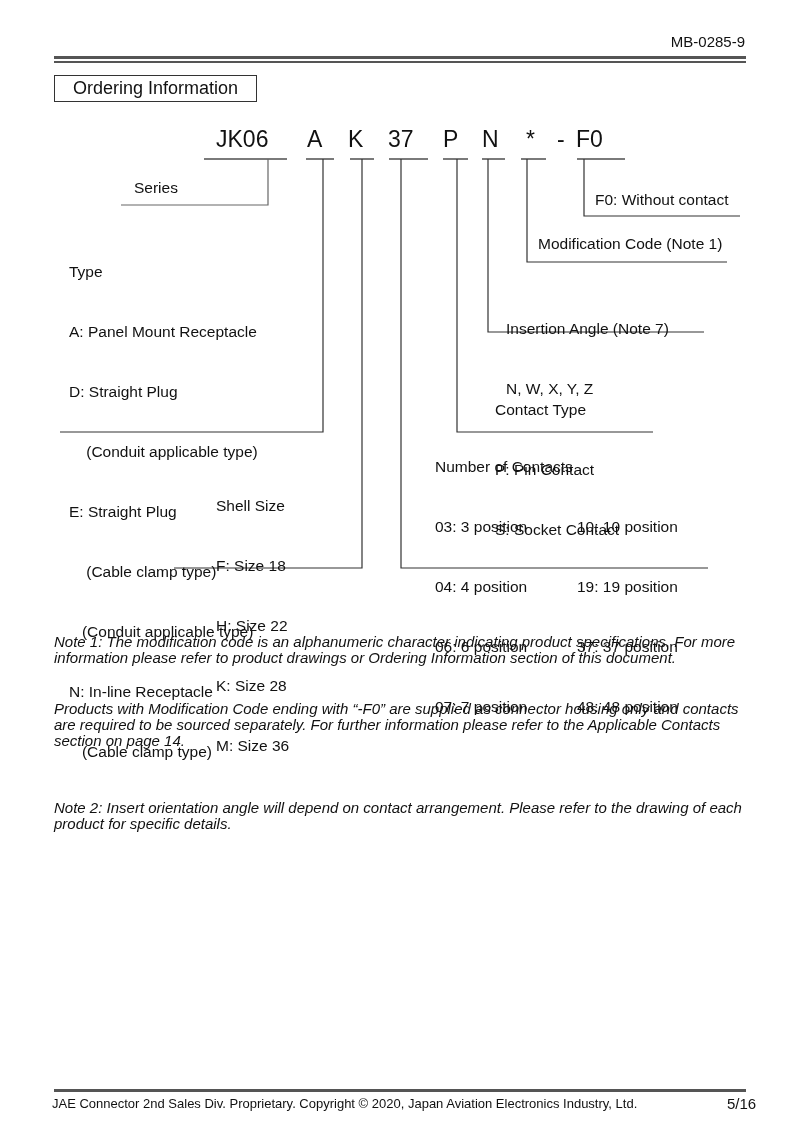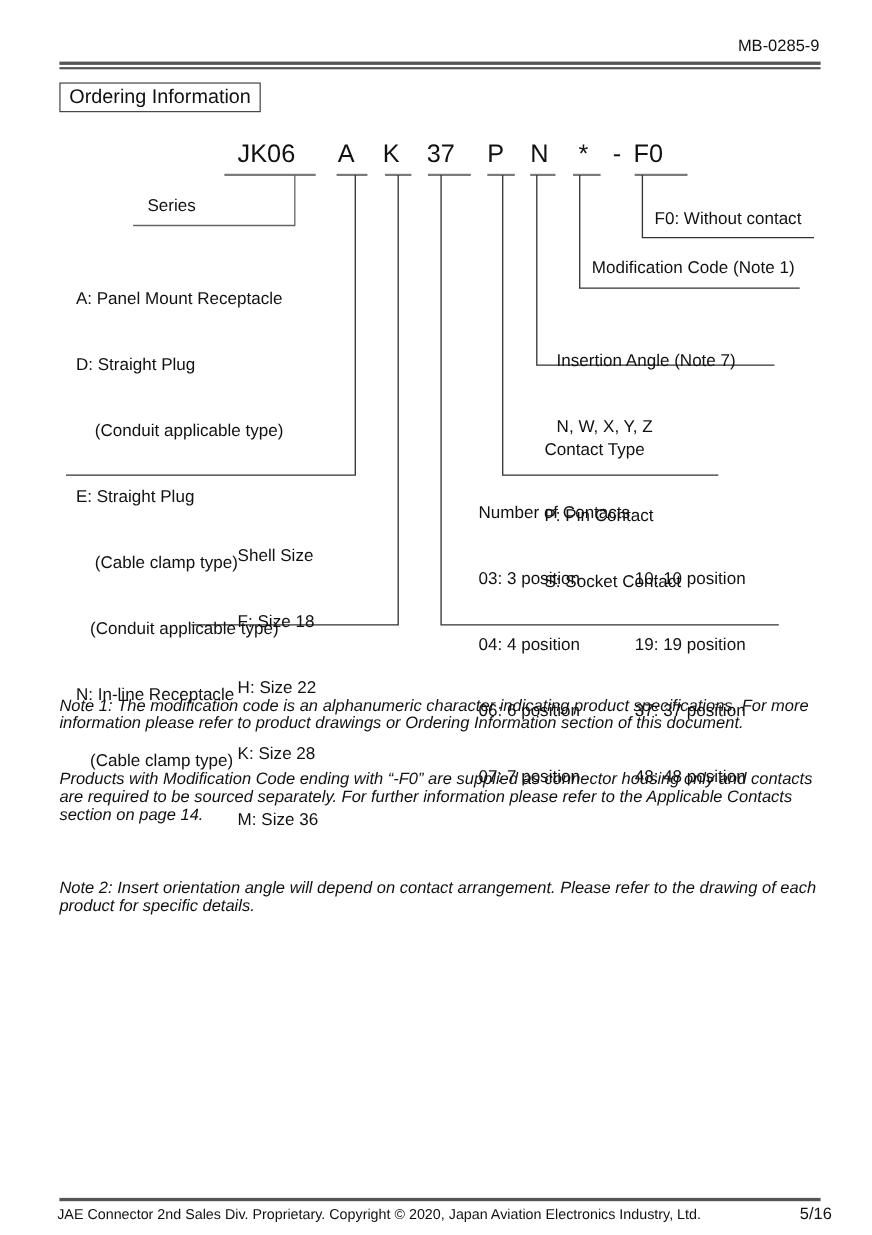--- a/index.html
+++ b/index.html
@@ -2,21 +2,21 @@
 <html><head>
 <meta charset="utf-8">
 <style>
   html, body { margin: 0; padding: 0; background: #ffffff; }
   body { width: 793px; height: 1123px; position: relative; overflow: hidden;
          font-family: "Liberation Sans", sans-serif; color: #111; }
   .abs { position: absolute; }
   .doc-id { right: 48px; top: 33px; font-size: 15px; }
   .rule-top-1 { left: 54px; top: 56px; width: 692px; height: 3px; background: #555; }
   .rule-top-2 { left: 54px; top: 61px; width: 692px; height: 2px; background: #555; }
-  .section-title { left: 54px; top: 75px; height: 25px; padding: 0 8px; border: 1px solid #333;
+  .section-title { left: 54px; top: 75px; height: 25px; padding: 0 18px; border: 1px solid #333;
                    font-size: 18px; line-height: 25px; }
   .code-char { top: 120px; font-size: 23px; line-height: 38px; }
   .lbl { font-size: 15.5px; line-height: 20px; white-space: pre; }
   .note { left: 54px; width: 700px; font-size: 15px; line-height: 16px; font-style: italic; }
   .rule-bottom { left: 54px; top: 1089px; width: 692px; height: 3px; background: #555; }
   .footer { left: 52px; top: 1096px; font-size: 13px; }
   .page-num { left: 716px; top: 1095px; font-size: 15px; margin-left: 11px; }
   svg.lines { position: absolute; left: 0; top: 0; }
 </style>
 </head>
@@ -56,20 +56,21 @@
 <div class="abs code-char" style="left:388px">37</div>
 <div class="abs code-char" style="left:443px">P</div>
 <div class="abs code-char" style="left:482px">N</div>
 <div class="abs code-char" style="left:526px">*</div>
 <div class="abs code-char" style="left:557px">-</div>
 <div class="abs code-char" style="left:576px">F0</div>
 
 <div class="abs lbl" style="left:134px; top:178px">Series</div>
 
 <div class="abs lbl" style="left:69px; top:222px">
+  <div>Type</div>
   <div>A: Panel Mount Receptacle</div>
   <div>D: Straight Plug</div>
   <div>    (Conduit applicable type)</div>
   <div>E: Straight Plug</div>
   <div>    (Cable clamp type)</div>
   <div>   (Conduit applicable type)</div>
   <div>N: In-line Receptacle</div>
   <div>   (Cable clamp type)</div>
 </div>
 

